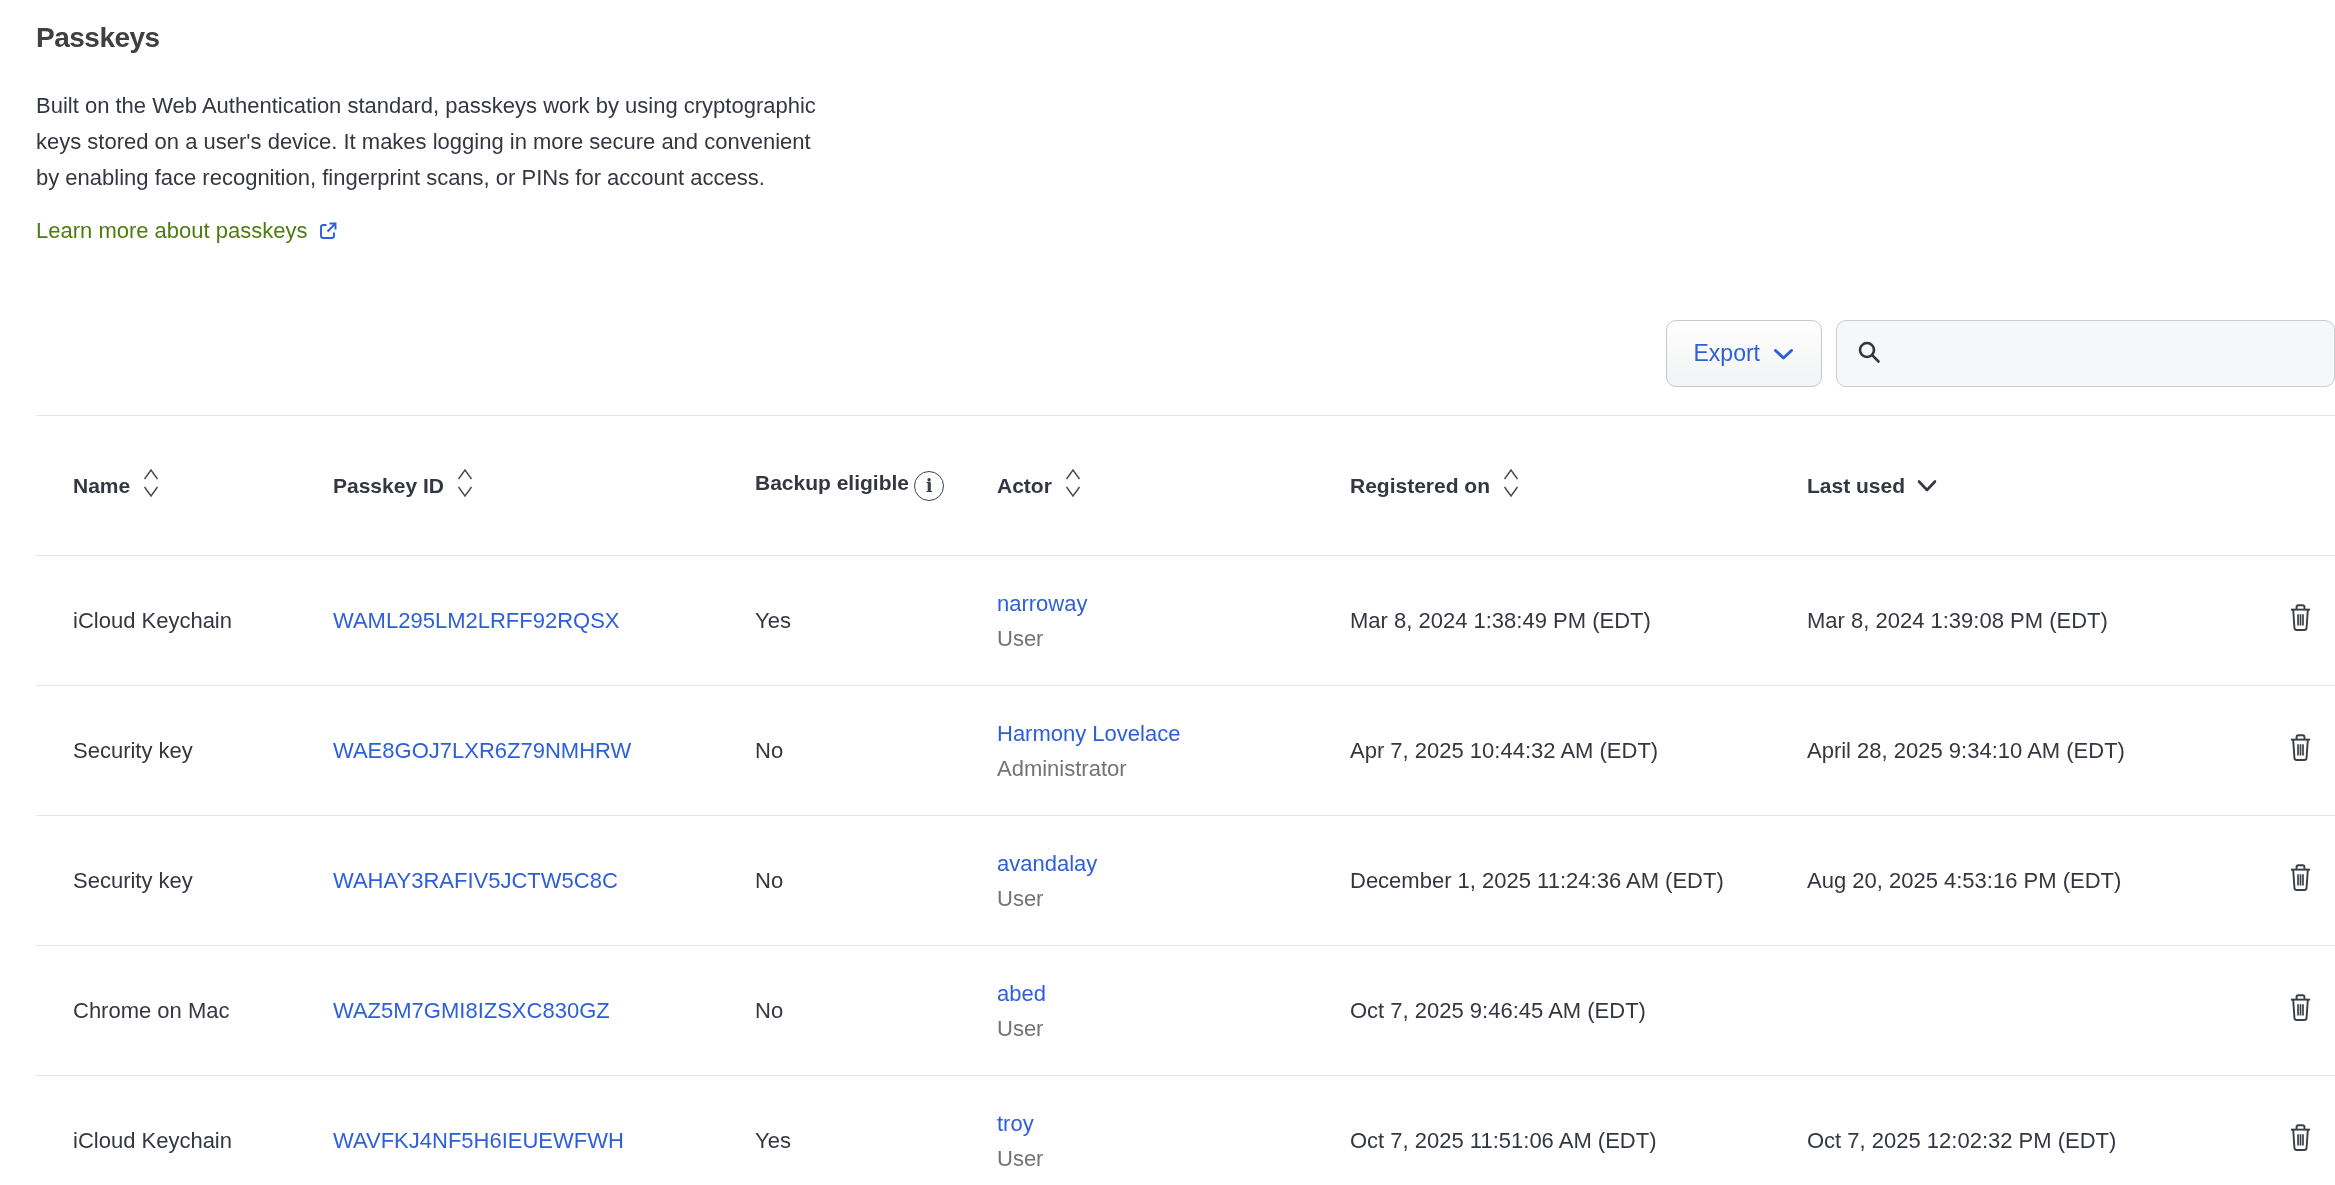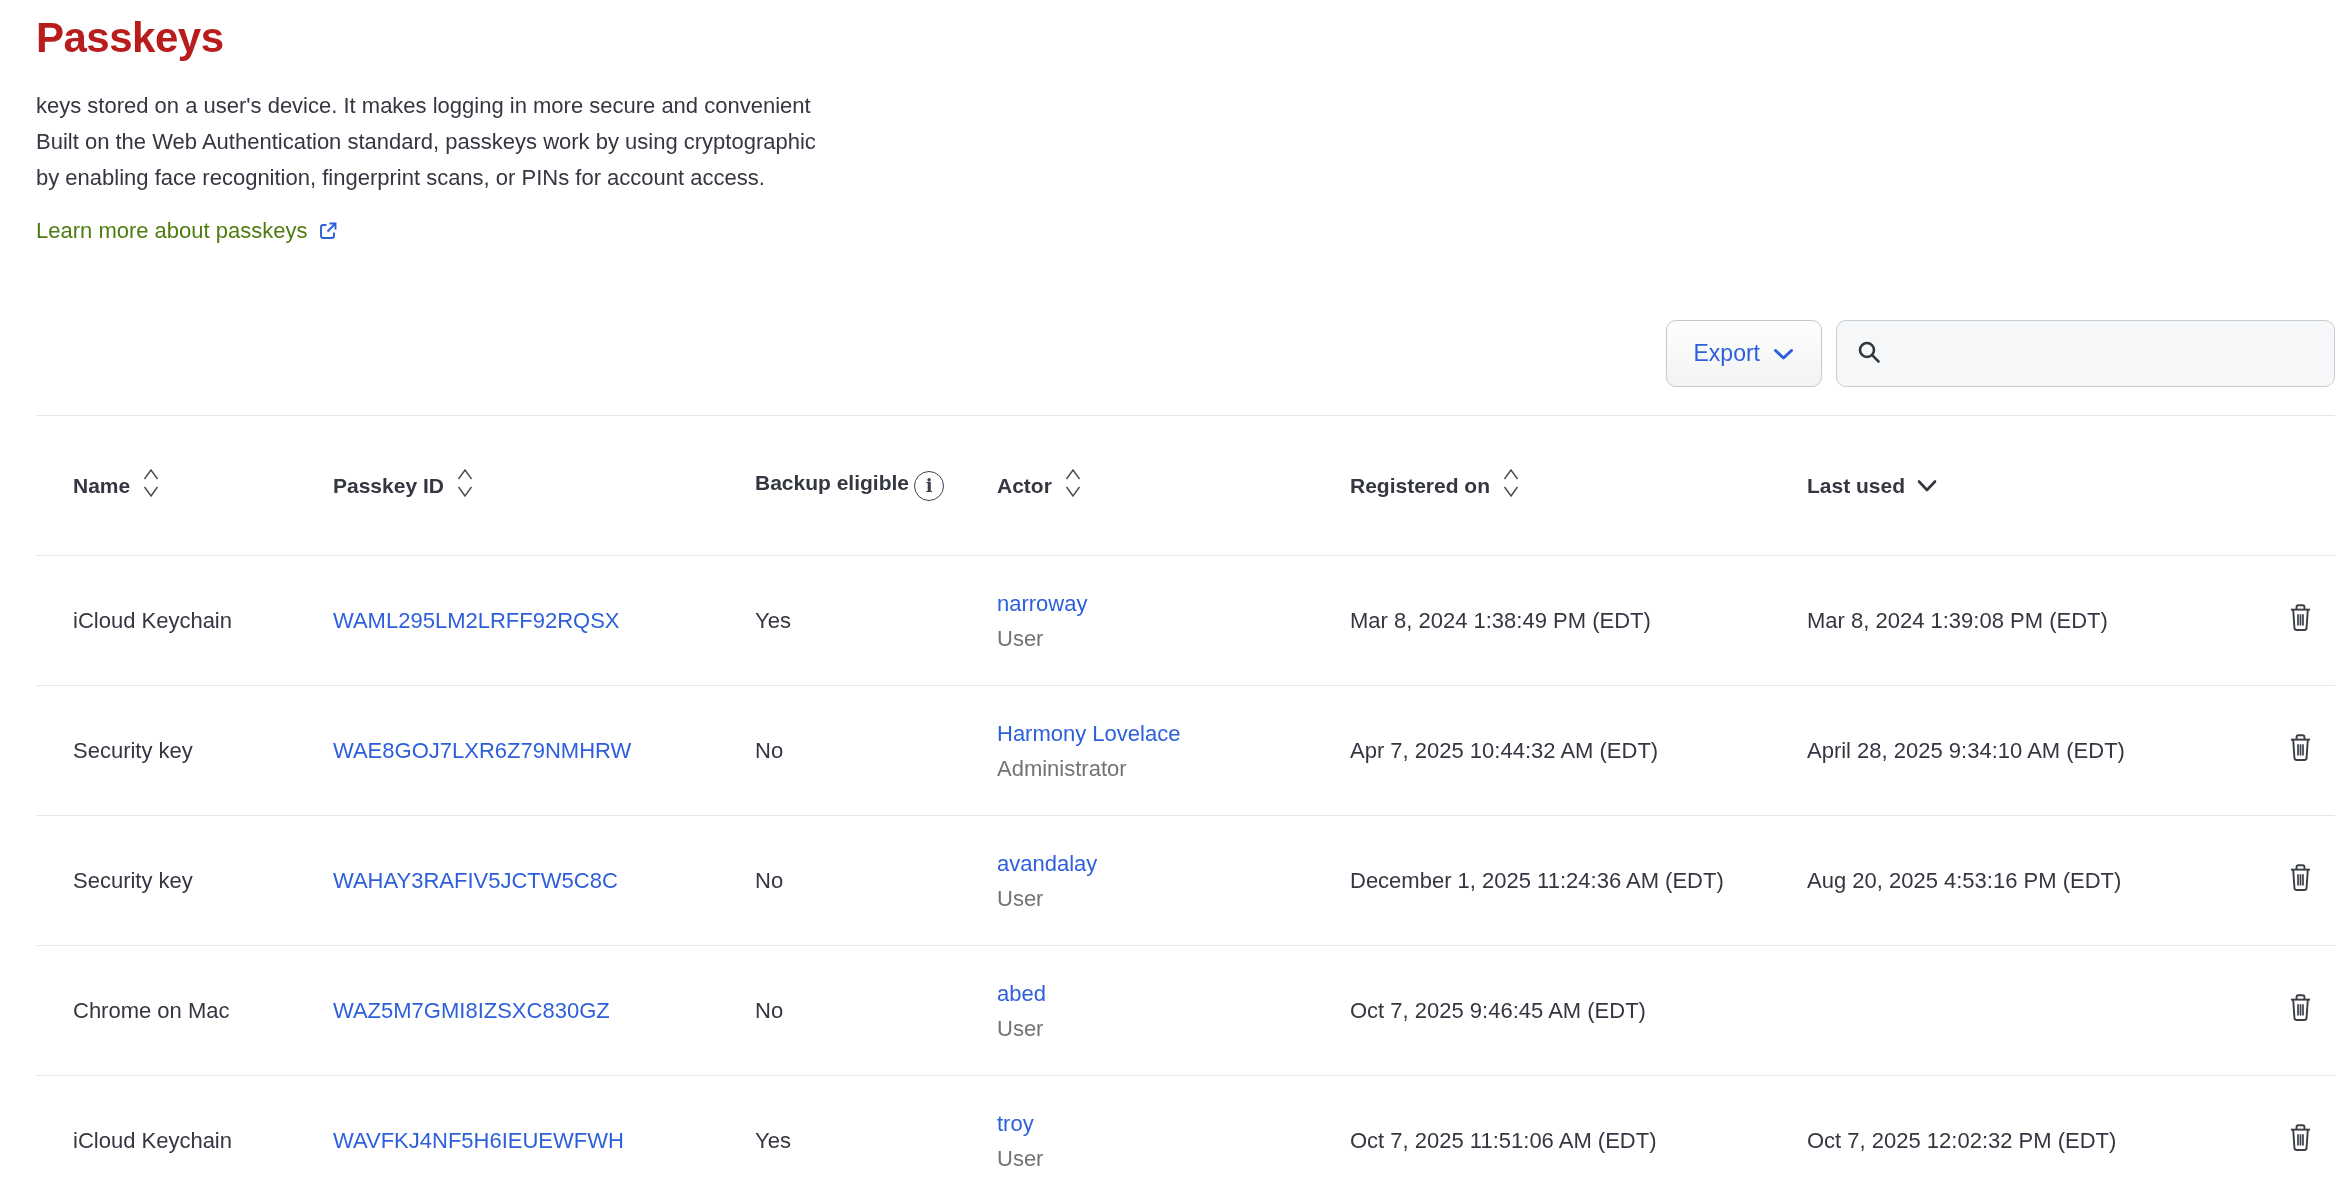--- a/index.html
+++ b/index.html
@@ -4,23 +4,23 @@
 <style>
   * { box-sizing: border-box; margin: 0; padding: 0; }
   html, body { width: 2335px; height: 1185px; background: #ffffff; overflow: hidden; }
   body {
     font-family: "Liberation Sans", sans-serif;
     color: #343741;
   }
   .page { padding: 14px 0 0 36px; }
 
   h1.page-title {
-    font-size: 42px;
+    font-size: 28px;
     font-weight: bold;
-    color: #b91c1c;
+    color: #404040;
     letter-spacing: -0.5px;
     line-height: 48px;
   }
   .desc {
     margin-top: 26px;
     font-size: 22px;
     line-height: 36px;
     color: #343741;
   }
   .learn-more {
@@ -118,22 +118,22 @@
   .trash-btn { background: none; border: none; cursor: pointer; padding: 0; line-height: 0; }
 </style>
 </head>
 <body>
 
 <div class="page">
 
   <h1 class="page-title">Passkeys</h1>
 
   <div class="desc">
+    <div>Built on the Web Authentication standard, passkeys work by using cryptographic</div>
     <div>keys stored on a user's device. It makes logging in more secure and convenient</div>
-    <div>Built on the Web Authentication standard, passkeys work by using cryptographic</div>
     <div>by enabling face recognition, fingerprint scans, or PINs for account access.</div>
   </div>
 
   <a class="learn-more">
     <span>Learn more about passkeys</span>
     <span>
       <svg width="22" height="22" viewBox="0 0 22 22" fill="none">
         <path d="M9.5 5H6.3C5.05 5 4 6.05 4 7.3v8.4C4 16.95 5.05 18 6.3 18h8.4c1.25 0 2.3-1.05 2.3-2.3v-3.2" stroke="#2d5fdb" stroke-width="1.9" fill="none"></path>
         <path d="M12.5 3.5H18.5V9.5" stroke="#2d5fdb" stroke-width="1.9" fill="none"></path>
         <path d="M18 4L10.5 11.5" stroke="#2d5fdb" stroke-width="1.9" fill="none"></path>

